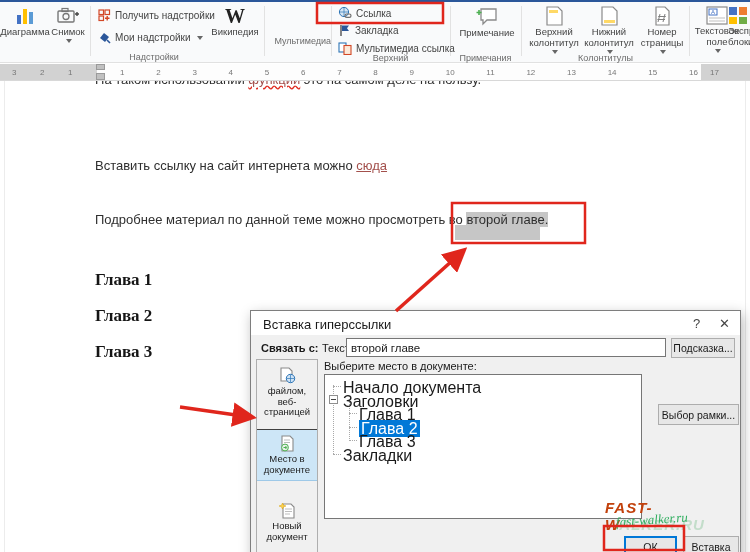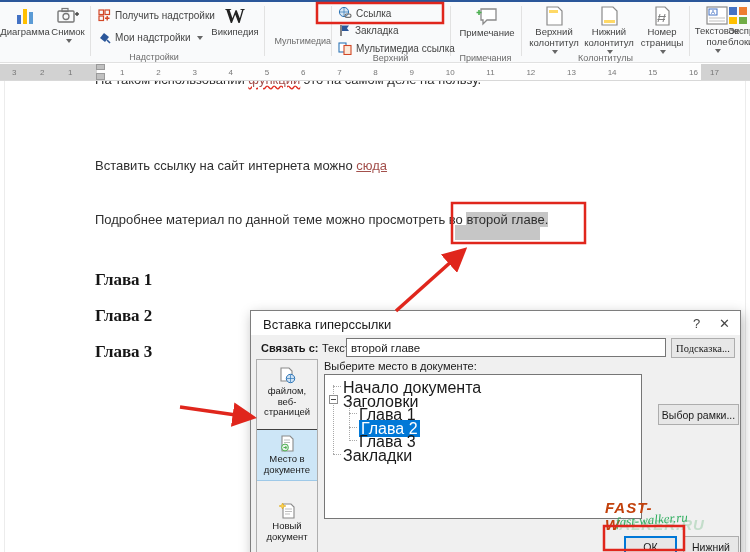--- a/index.html
+++ b/index.html
@@ -254,21 +254,21 @@
 
   <div class="abs dialog">
     <div class="abs dlg-title"></div>
     <div class="abs dlg-title-text">Вставка гиперссылки</div>
     <div class="abs dlg-glyph" style="left:442px;top:5px;">?</div>
     <div class="abs dlg-glyph" style="left:468px;top:5px;">✕</div>
 
     <div class="abs dlg-label" style="left:10px;top:31px;font-weight:bold;">Связать с:</div>
     <div class="abs dlg-label" style="left:71px;top:31px;">Текст:</div>
     <input class="abs dlg-input" value="второй главе" style="">
-    <div class="abs win-btn" style="left:420px;top:27px;width:64px;height:20px;font-family:Liberation Serif, serif;">
+    <div class="abs win-btn" style="left:420px;top:27px;width:64px;height:20px;">
       <span>Подсказка...</span>
     </div>
 
     <div class="abs side-panel">
       <div class="side-item" style="margin-top:2px;">
         <svg width="17" height="17" viewBox="0 0 17 17">
           <path d="M2 1h8l3 3v10H2z" fill="#fff" stroke="#8a8a8a" stroke-width="1.1"></path>
           <circle cx="11.5" cy="11.5" r="4.2" fill="#cfe3f5" stroke="#2e75b6" stroke-width="1"></circle>
           <path d="M7.5 11.5h8M11.5 7.5v8" stroke="#2e75b6" stroke-width=".7"></path>
         </svg>
@@ -313,21 +313,21 @@
     </div>
 
     <div class="abs win-btn" style="left:407px;top:93px;width:81px;height:21px;">
       <span>Выбор рамки...</span>
     </div>
 
     <div class="abs win-btn" style="left:373px;top:225px;width:53px;height:21px;border:2px solid #0078d7;">
       <span>ОК</span>
     </div>
     <div class="abs win-btn" style="left:432px;top:225px;width:56px;height:21px;">
-      <span>Нижний</span>
+      <span>Вставка</span>
     </div>
   </div>
 
   <div class="abs wm1" style="left:605px;top:499px;">
     <span style="color:#c2410c;">FAST-W</span><span style="color:#c3ddca;">ALKER.RU</span>
   </div>
   <div class="abs wm2" style="left:616px;top:512px;color:#2fae5f;">fast-walker.ru</div>
 
   <svg class="abs anno" viewBox="0 0 750 552">
     <defs>

